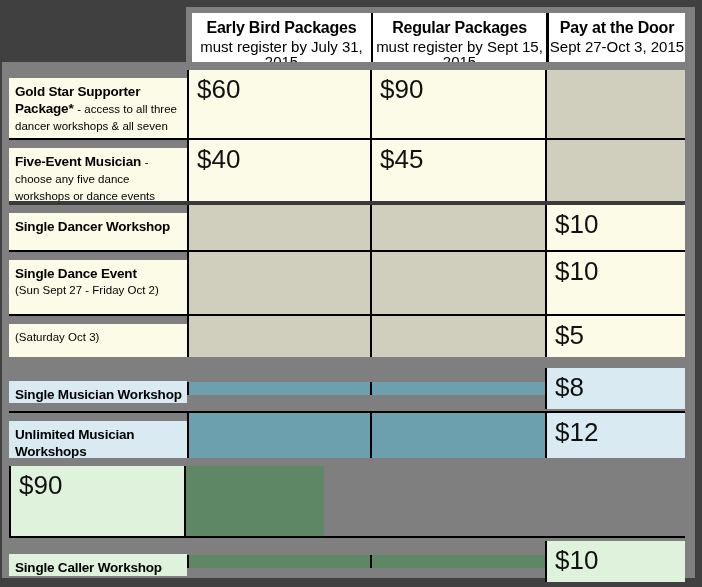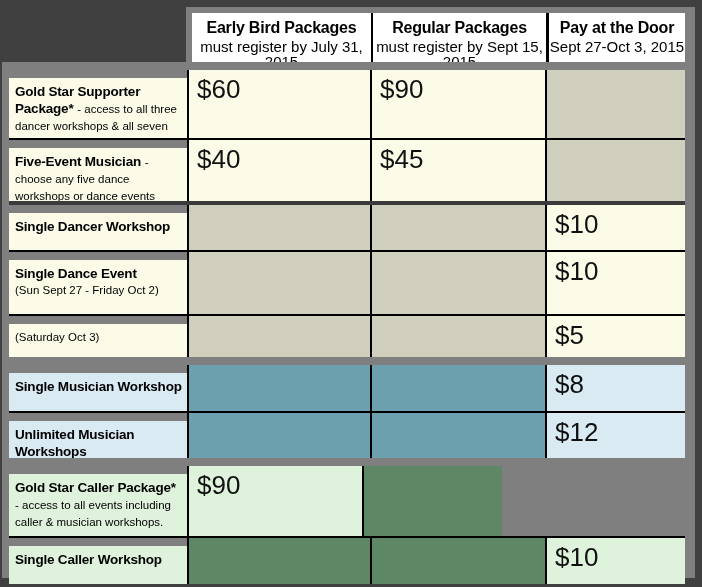--- a/index.html
+++ b/index.html
@@ -27,21 +27,21 @@
   .label .t{font-weight:bold;letter-spacing:-0.2px;}
   .label .d{font-size:11.5px;line-height:15px;}
   .label.stacked .d{display:block;margin-top:1px;}
   .p{border-left:2px solid #000;font-size:26px;line-height:28px;padding:5px 0 8px 8px;
      font-weight:normal;color:#111;}
   .c1{width:183px;}
   .c2{width:175px;}
   .c3{width:140px;}
 
   .h68{height:68px;} .h61{height:61px;} .h45{height:45px;} .h49{height:62px;}
-  .h41{height:41px;} .h46{height:46px;} .h70{height:70px;}
+  .h41{height:41px;} .h46{height:46px;align-items:center;} .h70{height:70px;}
 
   .div-black{height:2px;background:#000;}
   .div-dark{height:4px;background:#3a3a3a;}
   .div-gray{height:8px;background:#7f7f7f;}
 
   .bg-cream{background:#FCFBE8;}
   .bg-tan{background:#D0CEBD;}
   .bg-blue{background:#D9EAF3;}
   .bg-bluedark{background:#6CA0AE;}
   .bg-green{background:#DFF2DC;}
@@ -146,24 +146,20 @@
           <span class="t">Unlimited Musician Workshops</span>
         </div>
         <div class="cell p c1 bg-bluedark"></div>
         <div class="cell p c2 bg-bluedark"></div>
         <div class="cell p c3 bg-blue">$12</div>
       </div>
 
       <div class="div-gray"></div>
 
       <div class="row h70">
-        <div class="cell label bg-green">
-          <span class="t">Gold Star Caller Package*</span>
-          <span class="d">- access to all events including caller &amp; musician workshops.</span>
-        </div>
         <div class="cell p c2 bg-green">$90</div>
         <div class="cell p c3 bg-greendark"></div>
       </div>
 
       <div class="div-black"></div>
 
       <div class="row h46">
         <div class="cell label bg-green">
           <span class="t">Single Caller Workshop</span>
         </div>

